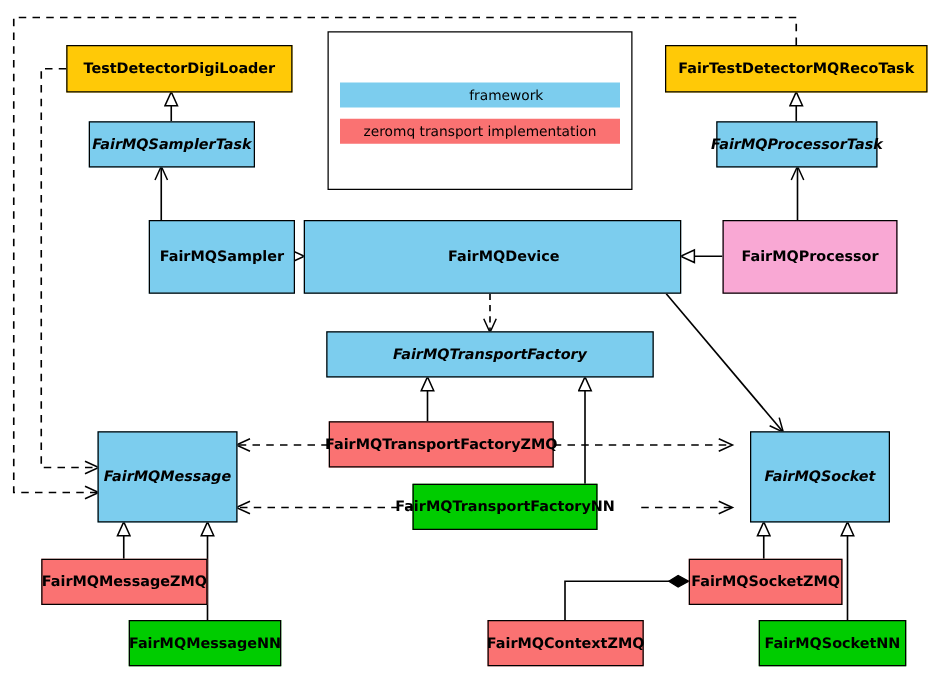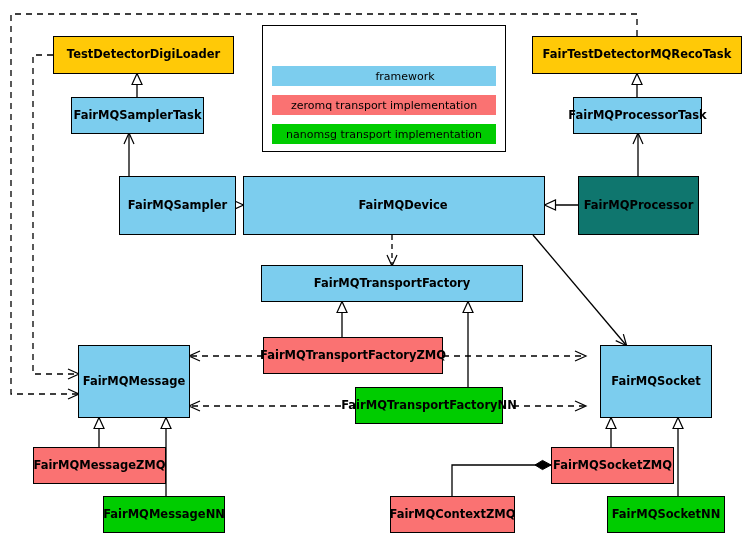--- a/index.html
+++ b/index.html
@@ -1,21 +1,21 @@
 <!DOCTYPE html>
 <html><head>
 <meta charset="utf-8">
 <style>
   html,body{margin:0;padding:0;background:#ffffff;}
   #stage{position:relative;width:748px;height:549px;background:#ffffff;
          font-family:"DejaVu Sans","Liberation Sans",sans-serif;overflow:hidden;}
   .node{position:absolute;box-sizing:border-box;border:1.4px solid #000;
         display:flex;align-items:center;justify-content:center;text-align:center;
         font-size:11.5px;font-weight:bold;color:#000;line-height:1.15;}
-  .node.abstract{}
+  .node.abstract{font-style:italic;}
   .legendbox{position:absolute;box-sizing:border-box;border:1.6px solid #000;background:#fff;}
   .legrow{position:absolute;box-sizing:border-box;display:flex;align-items:center;
           justify-content:center;font-size:11px;color:#000;}
   svg.edges{position:absolute;left:0;top:0;width:748px;height:549px;overflow:visible;}
 </style>
 </head>
 <body>
 
 <div id="stage">
 
@@ -78,35 +78,32 @@
     </g>
   </svg>
 
   <div class="legendbox" style="left:262px;top:25px;width:244px;height:127px;"></div>
   <div class="legrow" style="left:272px;top:66px;width:224px;height:20px;background:#7CCDEE;padding-left:42px;">
     <span>framework</span>
   </div>
   <div class="legrow" style="left:272px;top:95px;width:224px;height:20px;background:#FA7272;">
     <span>zeromq transport implementation</span>
   </div>
-  <div class="legrow" style="left:272px;top:124px;width:224px;height:20px;background:#00CC00;">
-    <span>nanomsg transport implementation</span>
-  </div>
 
   <div id="nodes-layer">
       <div class="node" style="left: 53px; top: 36px; width: 181px; height: 38px; background: rgb(255, 201, 7);">TestDetectorDigiLoader</div>
       <div class="node abstract" style="left: 71px; top: 97px; width: 133px; height: 37px; background: rgb(124, 205, 238);">FairMQSamplerTask</div>
       <div class="node" style="left: 71px; top: 176px; width: 117px; height: 59px; background: rgb(124, 205, 238); margin-left: 48px;">FairMQSampler</div>
       <div class="node" style="left: 243px; top: 176px; width: 302px; height: 59px; background: rgb(124, 205, 238); padding-left: 18px;">FairMQDevice</div>
       <div class="node" style="left: 532px; top: 36px; width: 210px; height: 38px; background: rgb(255, 201, 7);">FairTestDetectorMQRecoTask</div>
       <div class="node abstract" style="left: 573px; top: 97px; width: 129px; height: 37px; background: rgb(124, 205, 238);">FairMQProcessorTask</div>
-      <div class="node" style="left: 578px; top: 176px; width: 121px; height: 59px; background: #0f766e;">FairMQProcessor</div>
+      <div class="node" style="left: 578px; top: 176px; width: 140px; height: 59px; background: #f9a8d4;">FairMQProcessor</div>
       <div class="node abstract" style="left: 261px; top: 265px; width: 262px; height: 37px; background: rgb(124, 205, 238);">FairMQTransportFactory</div>
       <div class="node" style="left: 263px; top: 337px; width: 180px; height: 37px; background: rgb(250, 114, 114);">FairMQTransportFactoryZMQ</div>
-      <div class="node" style="left: 355px; top: 387px; width: 148px; height: 37px; background: rgb(0, 204, 0);">FairMQTransportFactoryNN</div>
+      <div class="node" style="left: 330px; top: 387px; width: 148px; height: 37px; background: rgb(0, 204, 0);">FairMQTransportFactoryNN</div>
       <div class="node abstract" style="left: 78px; top: 345px; width: 112px; height: 73px; background: rgb(124, 205, 238);">FairMQMessage</div>
       <div class="node abstract" style="left: 600px; top: 345px; width: 112px; height: 73px; background: rgb(124, 205, 238);">FairMQSocket</div>
       <div class="node" style="left: 33px; top: 447px; width: 133px; height: 37px; background: rgb(250, 114, 114);">FairMQMessageZMQ</div>
       <div class="node" style="left: 103px; top: 496px; width: 122px; height: 37px; background: rgb(0, 204, 0);">FairMQMessageNN</div>
       <div class="node" style="left: 551px; top: 447px; width: 123px; height: 37px; background: rgb(250, 114, 114);">FairMQSocketZMQ</div>
       <div class="node" style="left: 390px; top: 496px; width: 125px; height: 37px; background: rgb(250, 114, 114);">FairMQContextZMQ</div>
       <div class="node" style="left: 607px; top: 496px; width: 118px; height: 37px; background: rgb(0, 204, 0);">FairMQSocketNN</div>
     </div>
 </div>
 

